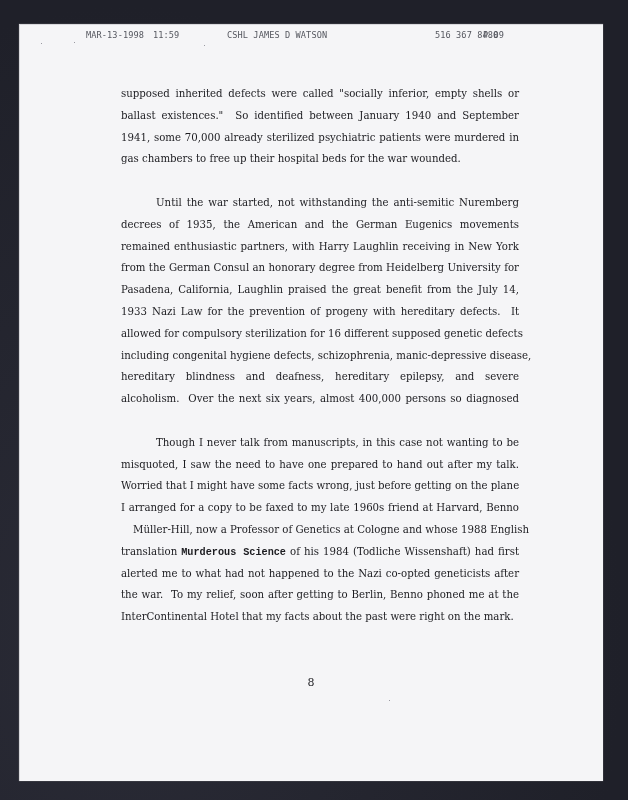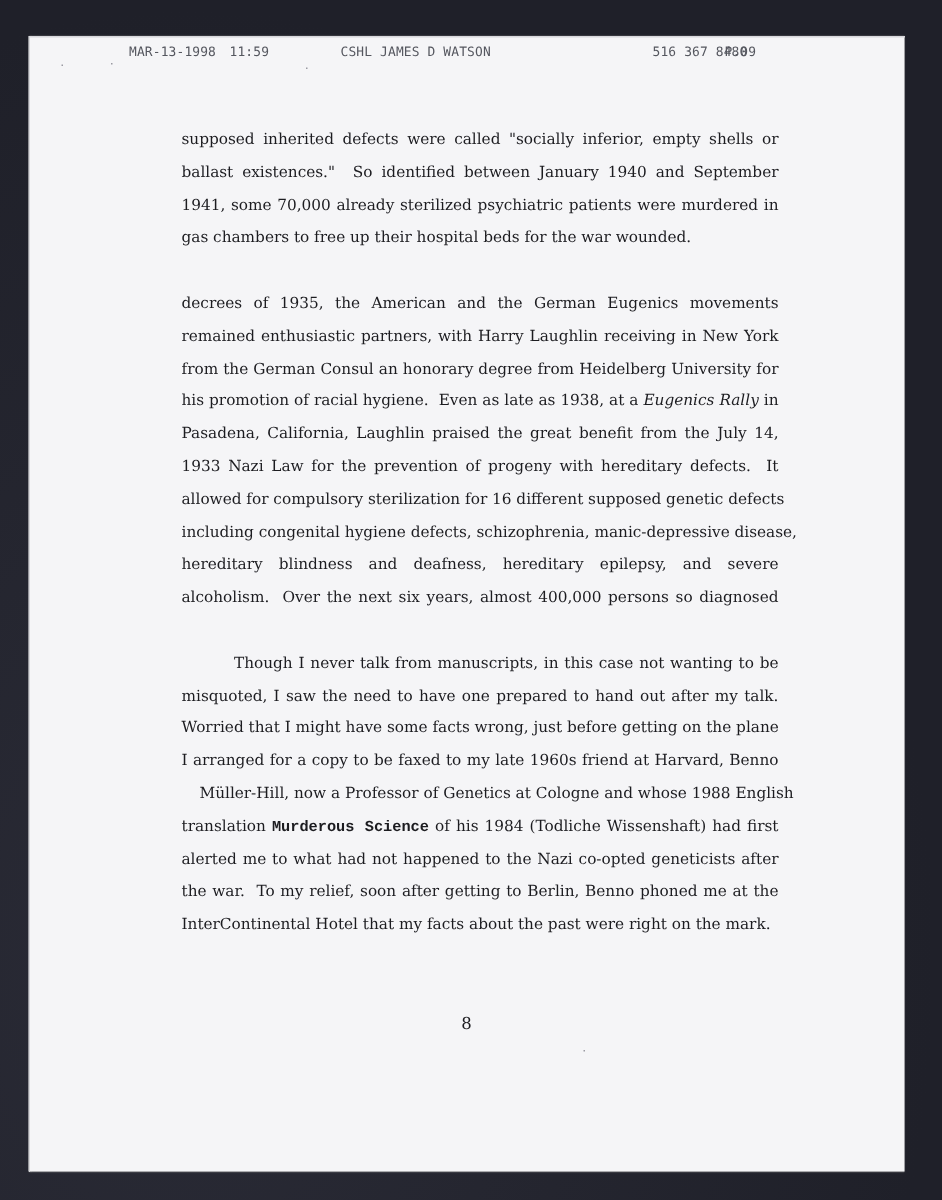--- a/index.html
+++ b/index.html
@@ -104,24 +104,24 @@
   <div class="speck" style="left:370px;top:676px;"></div>
 
   <div class="body-text" id="body-text">
       <div class="para">
         <span class="line" style="white-space: pre; display: block;"><span style="white-space: pre;"><span>supposed inherited defects were called "socially inferior, empty shells or</span></span></span>
         <span class="line" style="white-space: pre; display: block;"><span style="white-space: pre;"><span>ballast existences."  So identified between January 1940 and September</span></span></span>
         <span class="line" style="white-space: pre; display: block;"><span style="white-space: pre; margin-top: 38px;"><span>1941, some 70,000 already sterilized psychiatric patients were murdered in</span></span></span>
         <span class="line last" style="white-space: pre; display: block;"><span>gas chambers to free up their hospital beds for the war wounded.</span></span>
       </div>
       <div class="para">
+        <span class="line indent" style="white-space: pre; display: block;"><span style="white-space: pre;"><span>Until the war started, not withstanding the anti-semitic Nuremberg</span></span></span>
         <span class="line" style="white-space: pre; display: block;"><span style="white-space: pre;"><span>decrees of 1935, the American and the German Eugenics movements</span></span></span>
         <span class="line" style="white-space: pre; display: block;"><span style="white-space: pre;"><span>remained enthusiastic partners, with Harry Laughlin receiving in New York</span></span></span>
         <span class="line" style="white-space: pre; display: block;"><span style="white-space: pre;"><span>from the German Consul an honorary degree from Heidelberg University for</span></span></span>
-        <span class="line" style="white-space: pre; display: block;"><span style="white-space: pre;"><span>his promotion of racial hygiene.  Even as late as 1938, at a </span><span class="seg-italic">Eugenics Rally</span><span> in</span></span></span>
         <span class="line" style="white-space: pre; display: block;"><span style="white-space: pre;"><span>Pasadena, California, Laughlin praised the great benefit from the July 14,</span></span></span>
         <span class="line" style="white-space: pre; display: block;"><span style="white-space: pre;"><span>1933 Nazi Law for the prevention of progeny with hereditary defects.  It</span></span></span>
         <span class="line" style="white-space: pre; display: block;"><span style="white-space: pre;"><span>allowed for compulsory sterilization for 16 different supposed genetic defects</span></span></span>
         <span class="line" style="white-space: pre; display: block;"><span style="white-space: pre;"><span>including congenital hygiene defects, schizophrenia, manic-depressive disease,</span></span></span>
         <span class="line" style="white-space: pre; display: block;"><span style="white-space: pre;"><span>hereditary blindness and deafness, hereditary epilepsy, and severe</span></span></span>
         <span class="line" style="white-space: pre; display: block;"><span style="white-space: pre;"><span>alcoholism.  Over the next six years, almost 400,000 persons so diagnosed</span></span></span>
       </div>
       <div class="para">
         <span class="line indent" style="white-space: pre; display: block;"><span style="white-space: pre;"><span>Though I never talk from manuscripts, in this case not wanting to be</span></span></span>
         <span class="line" style="white-space: pre; display: block;"><span style="white-space: pre;"><span>misquoted, I saw the need to have one prepared to hand out after my talk.</span></span></span>

